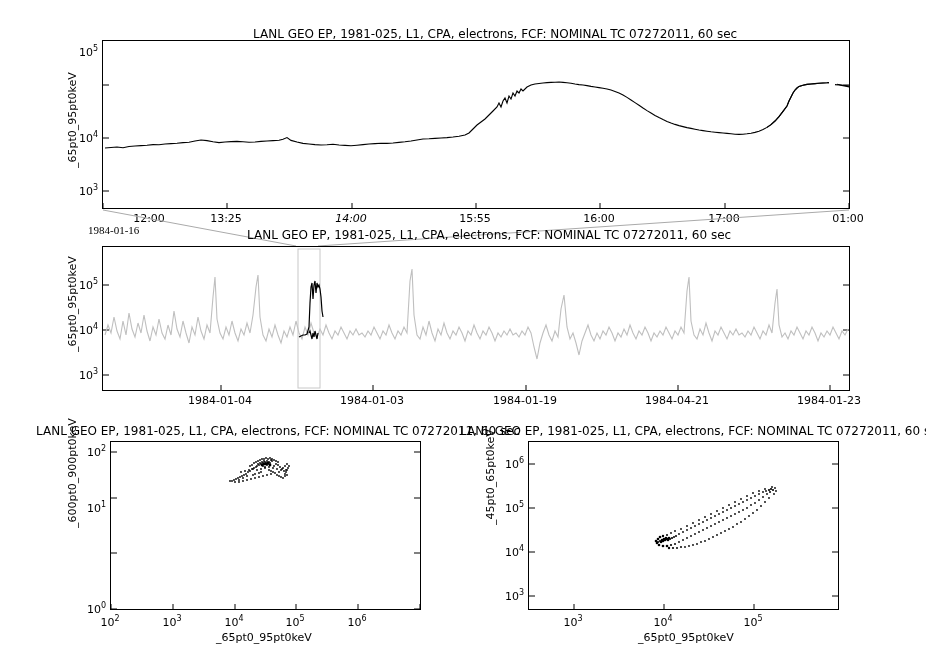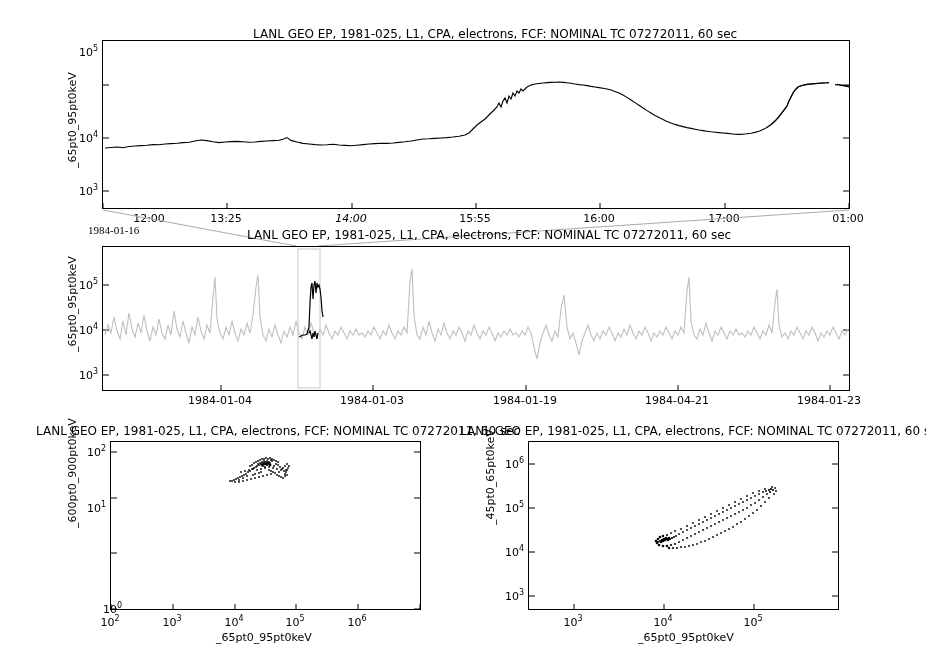--- a/index.html
+++ b/index.html
@@ -291,21 +291,21 @@
           <circle cx="153" cy="22" r="1.4"></circle>
           <circle cx="157" cy="21" r="1.4"></circle>
         <circle cx="151" cy="23" r="1.4"></circle>
           <circle cx="159" cy="23" r="1.4"></circle>
       </g>
     </svg>
   </div>
 
   <div class="tick-y" style="left:84px;top:444px;width:22px;"><span>10</span><span class="sup">2</span></div>
   <div class="tick-y" style="left:84px;top:500px;width:22px;"><span>10</span><span class="sup">1</span></div>
-  <div class="tick-y" style="left:100px;top:601px;width:22px;"><span>10</span><span class="sup">0</span></div>
+  <div class="tick-y" style="left:84px;top:601px;width:22px;"><span>10</span><span class="sup">0</span></div>
 
   <div class="tick-x" style="left:96px;top:614px;width:28px;text-align:center;"><span>10</span><span class="sup">2</span></div>
   <div class="tick-x" style="left:158px;top:614px;width:28px;text-align:center;"><span>10</span><span class="sup">3</span></div>
   <div class="tick-x" style="left:220px;top:614px;width:28px;text-align:center;"><span>10</span><span class="sup">4</span></div>
   <div class="tick-x" style="left:281px;top:614px;width:28px;text-align:center;"><span>10</span><span class="sup">5</span></div>
   <div class="tick-x" style="left:343px;top:614px;width:28px;text-align:center;"><span>10</span><span class="sup">6</span></div>
 
   <div class="axis-label-x" style="left:216px;top:631px;">_65pt0_95pt0keV</div>
 
   <div class="title" style="left:460px;top:424px;">LANL GEO EP, 1981-025, L1, CPA, electrons, FCF: NOMINAL TC 07272011, 60 sec</div>

